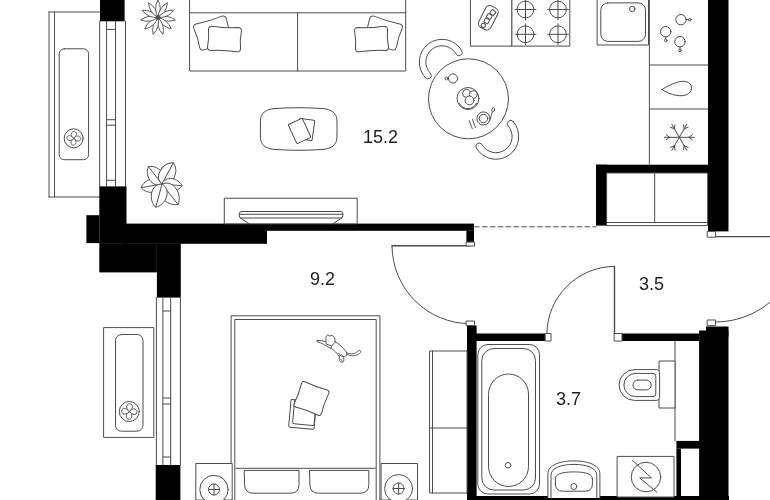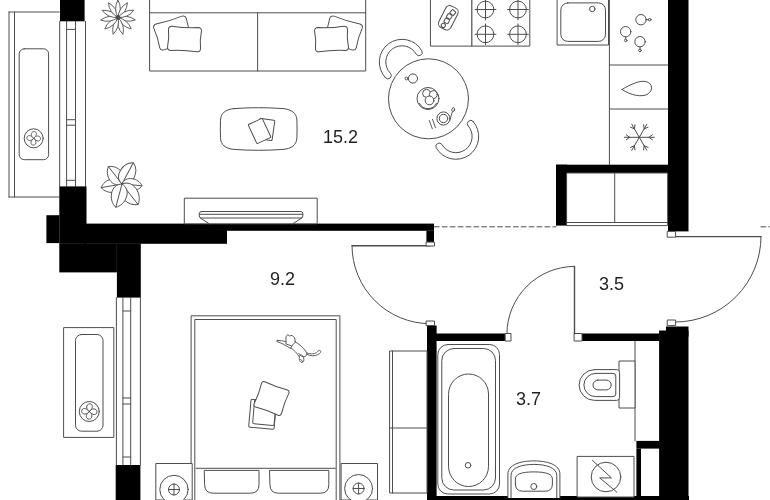--- a/index.html
+++ b/index.html
@@ -1,14 +1,14 @@
 <!DOCTYPE html>
 <html><head><meta charset="utf-8"><style>
 html,body{margin:0;padding:0;background:#fff;}
-#plan{position:relative;width:700px;height:500px;font-family:"Liberation Sans",sans-serif;}
+#plan{position:relative;width:700px;height:500px;font-family:"Liberation Sans",sans-serif;margin-left:40px;}
 text{font-family:"Liberation Sans",sans-serif;fill:#1f1f1f;}
 </style></head><body>
 <div id="plan">
 <svg width="770" height="500" viewBox="0 0 770 500" fill="none" stroke-linecap="round" stroke-linejoin="round">
 <rect x="0" y="0" width="770" height="500" fill="#ffffff" stroke="none"></rect>
 
 <g stroke="#4d4d4d" stroke-width="1">
         <line x1="9" y1="12" x2="59.3" y2="12"></line>
         <line x1="9" y1="12" x2="9" y2="197"></line>
         <line x1="14.5" y1="12" x2="14.5" y2="197"></line>

